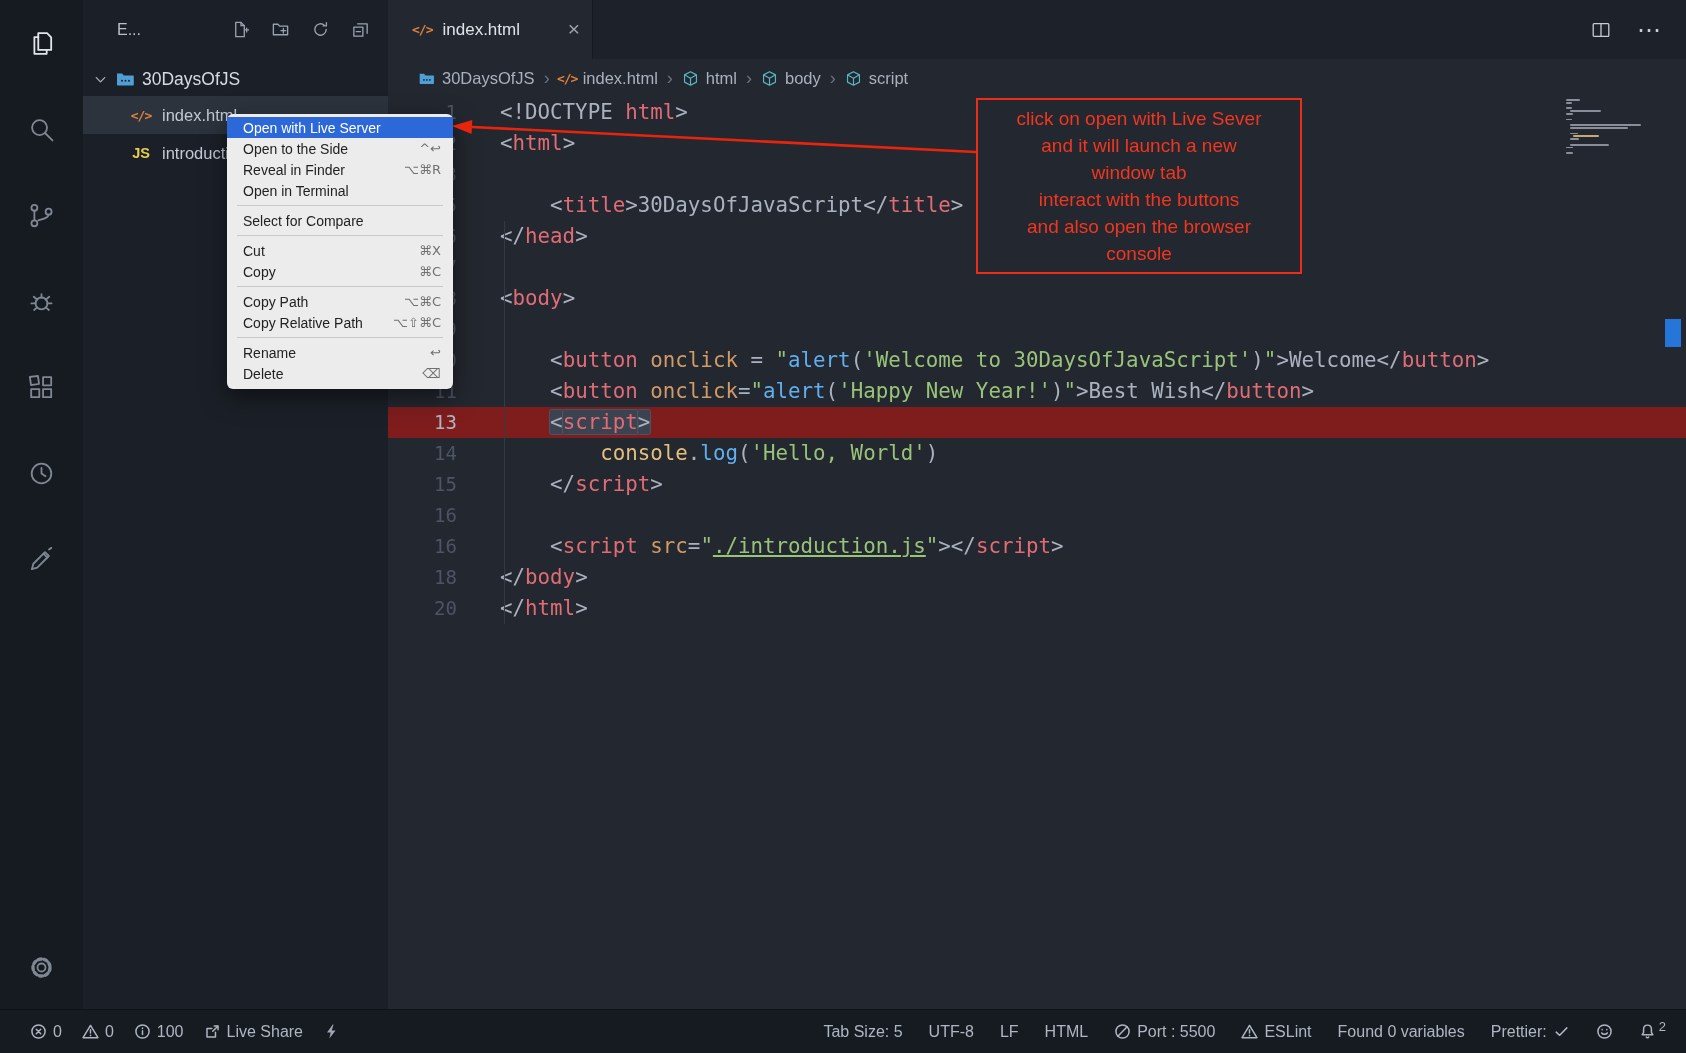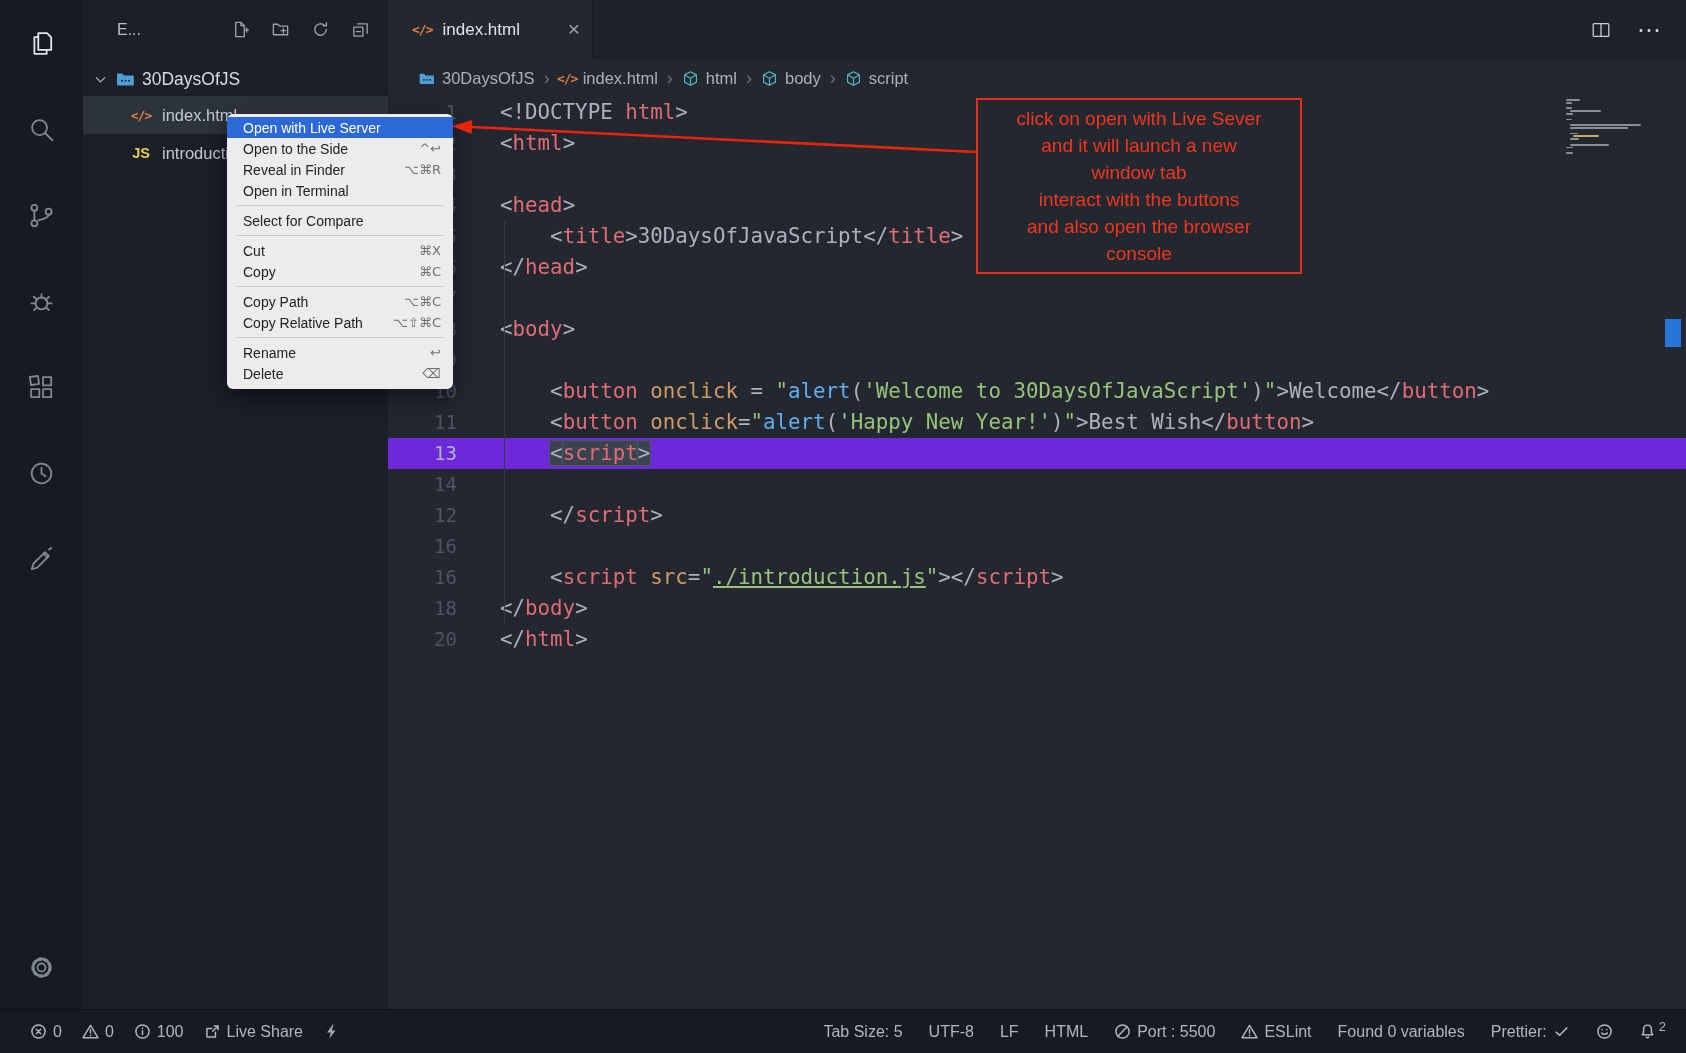--- a/index.html
+++ b/index.html
@@ -51,21 +51,21 @@
 
   .breadcrumbs { height:38px; flex:none; display:flex; align-items:center; padding-left:30px; gap:9px;
                  font-size:16.5px; color:#a9b1bd; }
   .bc-item { display:inline-flex; align-items:center; gap:7px; cursor:pointer; }
   .bc-item .icon { width:17px; height:17px; }
   .bc-sep { color:#6b7280; font-size:18px; }
 
   .code-area { position:relative; flex:1; overflow:hidden;
                font-family:"DejaVu Sans Mono", monospace; font-size:20.8px; }
   .code-line { display:flex; height:31px; line-height:31px; width:100%; }
-  .code-line.active { background:#6d28d9; }
+  .code-line.active { background:#7f1d1d; }
   .code-line .ln { width:69px; flex:none; text-align:right; color:#4d5464; font-size:19px; user-select:none; }
   .code-line.active .ln { color:#aeb5c2; }
   .code-text { padding-left:43px; white-space:pre; }
   .tk-p { color:var(--text-default,#abb2bf); }
   .tk-t { color:var(--tag-red,#e06c75); }
   .tk-a { color:var(--attr-orange,#d19a66); }
   .tk-s { color:var(--string-green,#98c379); }
   .tk-f { color:var(--func-blue,#61afef); }
   .tk-y { color:var(--builtin-yellow,#e5c07b); }
   .tk-u { color:var(--string-green,#98c379); text-decoration:underline; }
@@ -316,24 +316,20 @@
             </div>
             <div class="code-line">
               <span class="ln">2</span>
               <span class="code-text"><span class="tk-p">&lt;</span><span class="tk-t">html</span><span class="tk-p">&gt;</span></span>
             </div>
             <div class="code-line">
               <span class="ln">3</span>
               <span class="code-text"></span>
             </div>
             <div class="code-line">
-              <span class="ln">4</span>
-              <span class="code-text"><span class="tk-p">&lt;</span><span class="tk-t">head</span><span class="tk-p">&gt;</span></span>
-            </div>
-            <div class="code-line">
               <span class="ln">5</span>
               <span class="code-text"><span class="tk-p">    </span><span class="tk-p">&lt;</span><span class="tk-t">title</span><span class="tk-p">&gt;</span><span class="tk-p">30DaysOfJavaScript</span><span class="tk-p">&lt;/</span><span class="tk-t">title</span><span class="tk-p">&gt;</span></span>
             </div>
             <div class="code-line">
               <span class="ln">6</span>
               <span class="code-text"><span class="tk-p">&lt;/</span><span class="tk-t">head</span><span class="tk-p">&gt;</span></span>
             </div>
             <div class="code-line">
               <span class="ln">7</span>
               <span class="code-text"></span>
@@ -353,23 +349,24 @@
             <div class="code-line">
               <span class="ln">11</span>
               <span class="code-text"><span class="tk-p">    </span><span class="tk-p">&lt;</span><span class="tk-t">button</span><span class="tk-p"> </span><span class="tk-a">onclick</span><span class="tk-p">=</span><span class="tk-s">"</span><span class="tk-f">alert</span><span class="tk-p">(</span><span class="tk-s">'Happy New Year!'</span><span class="tk-p">)</span><span class="tk-s">"</span><span class="tk-p">&gt;</span><span class="tk-p">Best Wish</span><span class="tk-p">&lt;/</span><span class="tk-t">button</span><span class="tk-p">&gt;</span></span>
             </div>
             <div class="code-line active">
               <span class="ln">13</span>
               <span class="code-text"><span class="tk-p">    </span><span class="tk-p tk-sel">&lt;</span><span class="tk-t tk-sel">script</span><span class="tk-p tk-sel">&gt;</span></span>
             </div>
             <div class="code-line">
               <span class="ln">14</span>
-            </div>
-            <div class="code-line">
-              <span class="ln">12</span>
+              <span class="code-text"><span class="tk-p">        </span><span class="tk-y">console</span><span class="tk-p">.</span><span class="tk-f">log</span><span class="tk-p">(</span><span class="tk-s">'Hello, World'</span><span class="tk-p">)</span></span>
+            </div>
+            <div class="code-line">
+              <span class="ln">15</span>
               <span class="code-text"><span class="tk-p">    </span><span class="tk-p">&lt;/</span><span class="tk-t">script</span><span class="tk-p">&gt;</span></span>
             </div>
             <div class="code-line">
               <span class="ln">16</span>
               <span class="code-text"></span>
             </div>
             <div class="code-line">
               <span class="ln">16</span>
               <span class="code-text"><span class="tk-p">    </span><span class="tk-p">&lt;</span><span class="tk-t">script</span><span class="tk-p"> </span><span class="tk-a">src</span><span class="tk-p">=</span><span class="tk-s">"</span><span class="tk-u">./introduction.js</span><span class="tk-s">"</span><span class="tk-p">&gt;</span><span class="tk-p">&lt;/</span><span class="tk-t">script</span><span class="tk-p">&gt;</span></span>
             </div>

